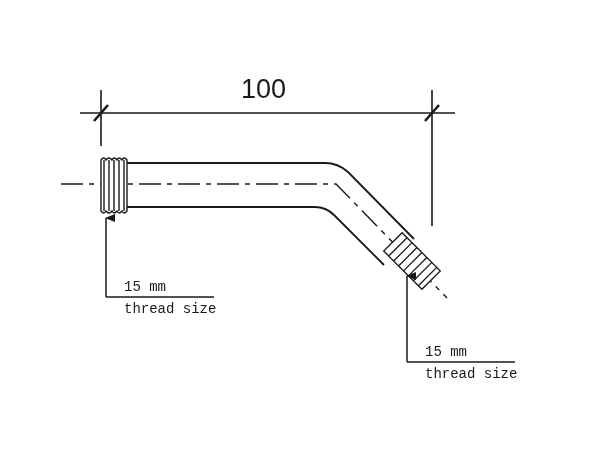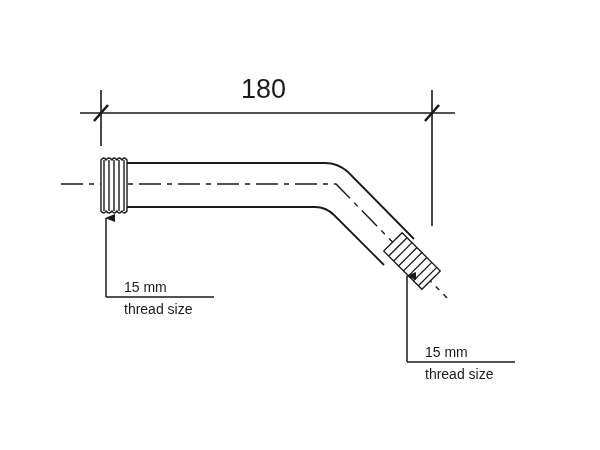--- a/index.html
+++ b/index.html
@@ -1,18 +1,18 @@
 <!DOCTYPE html>
 <html><head>
 <meta charset="utf-8">
 <style>
   html, body { margin: 0; padding: 0; background: #ffffff; }
   .canvas { position: relative; width: 600px; height: 450px; background: #ffffff; overflow: hidden; }
   svg { position: absolute; left: 0; top: 0; }
-  .lbl { position: absolute; font-family: Liberation Sans, sans-serif; color: #1a1a1a; white-space: nowrap; }
+  .lbl { position: absolute; font-family: Liberation Mono, monospace; color: #1a1a1a; white-space: nowrap; }
   .dim { font-family: "Liberation Sans", sans-serif; font-size: 27px; left: 241px; top: 74px; }
   .note { font-size: 14px; line-height: 19px; }
 </style>
 </head>
 <body>
 
 <div class="canvas">
   <svg width="600" height="450" viewBox="0 0 600 450">
     <defs>
       <marker id="arrow" markerWidth="8" markerHeight="10" refX="4" refY="1" orient="auto-start-reverse" markerUnits="userSpaceOnUse">
@@ -60,20 +60,20 @@
     <g stroke="#1a1a1a" stroke-width="1.5" fill="none">
       <line x1="106" y1="297" x2="106" y2="218" marker-end="url(#arrow)"></line>
       <line x1="106" y1="297" x2="214" y2="297"></line>
     </g>
     <g stroke="#1a1a1a" stroke-width="1.5" fill="none">
       <line x1="407" y1="362" x2="407" y2="276" marker-end="url(#arrow)"></line>
       <line x1="407" y1="362" x2="515" y2="362"></line>
     </g>
   </svg>
 
-  <div class="lbl dim">180</div>
+  <div class="lbl dim">100</div>
 
   <div class="lbl note" style="left:124px; top:278px;">15 mm</div>
   <div class="lbl note" style="left:124px; top:300px;">thread size</div>
 
   <div class="lbl note" style="left:425px; top:343px;">15 mm</div>
   <div class="lbl note" style="left:425px; top:365px;">thread size</div>
 </div>
 
 </body></html>

